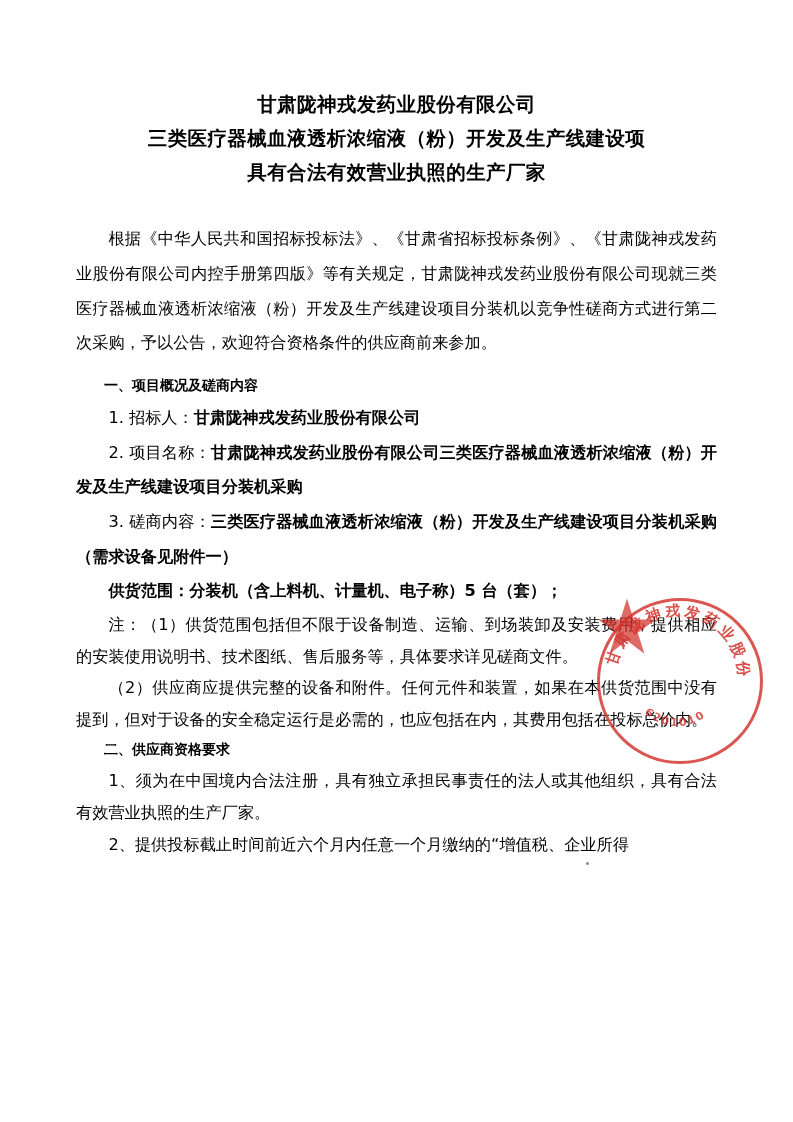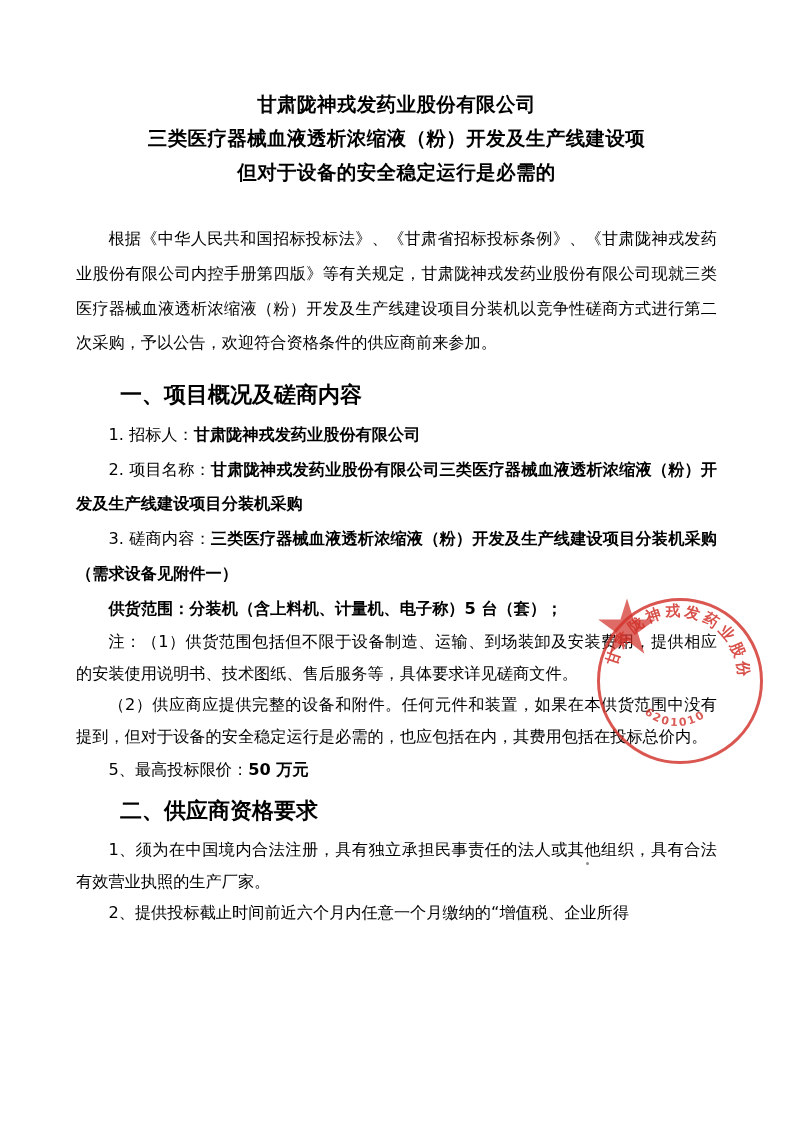--- a/index.html
+++ b/index.html
@@ -41,21 +41,21 @@
     line-height: 2.14;
     text-align: justify;
     text-justify: inter-ideograph;
   }
   .indent2 {
     text-indent: 2em;
   }
   .heading {
     font-weight: bold;
     text-indent: 2em;
-    font-size: 22px;
+    font-size: 14px;
     line-height: 2.14;
     margin: 0;
   }
   .tight {
     line-height: 1.95;
   }
   .bold {
     font-weight: bold;
   }
   .lbl {
@@ -103,21 +103,21 @@
   }
 </style>
 </head>
 <body>
 
 <div class="page">
 
   <div class="title-block">
     <span class="title-line">甘肃陇神戎发药业股份有限公司</span>
     <span class="title-line">三类医疗器械血液透析浓缩液（粉）开发及生产线建设项</span>
-    <span class="title-line">但对于设备的安全稳定运行是必需的</span>
+    <span class="title-line">具有合法有效营业执照的生产厂家</span>
   </div>
 
   <p class="para indent2" style="margin-top:32px;">根据《中华人民共和国招标投标法》、《甘肃省招标投标条例》、《甘肃陇神戎发药业股份有限公司内控手册第四版》等有关规定，甘肃陇神戎发药业股份有限公司现就三类医疗器械血液透析浓缩液（粉）开发及生产线建设项目分装机以竞争性磋商方式进行第二次采购，予以公告，欢迎符合资格条件的供应商前来参加。</p>
 
   <p class="heading" style="margin-top:10px;">一、项目概况及磋商内容</p>
 
   <p class="para indent2">
     <span class="lbl">1. 招标人：</span><span class="bold">甘肃陇神戎发药业股份有限公司</span>
   </p>
 
@@ -131,23 +131,20 @@
 
   <p class="para indent2">
     <span class="bold">供货范围：</span><span class="bold">分装机（含上料机、计量机、电子称）5 台（套）；</span>
   </p>
 
   <p class="para indent2 tight">注：（1）供货范围包括但不限于设备制造、运输、到场装卸及安装费用，提供相应的安装使用说明书、技术图纸、售后服务等，具体要求详见磋商文件。</p>
 
   <p class="para indent2 tight">（2）供应商应提供完整的设备和附件。任何元件和装置，如果在本供货范围中没有提到，但对于设备的安全稳定运行是必需的，也应包括在内，其费用包括在投标总价内。</p>
 
 
-  <p class="para indent2">
-    <span class="lbl">5、最高投标限价：</span><span class="bold">50 万元</span>
-  </p>
 
 
   <p class="heading">二、供应商资格要求</p>
 
   <p class="para indent2 tight">1、须为在中国境内合法注册，具有独立承担民事责任的法人或其他组织，具有合法有效营业执照的生产厂家。</p>
 
   <p class="para indent2 tight">2、提供投标截止时间前近六个月内任意一个月缴纳的“增值税、企业所得</p>
 
 </div>
 

